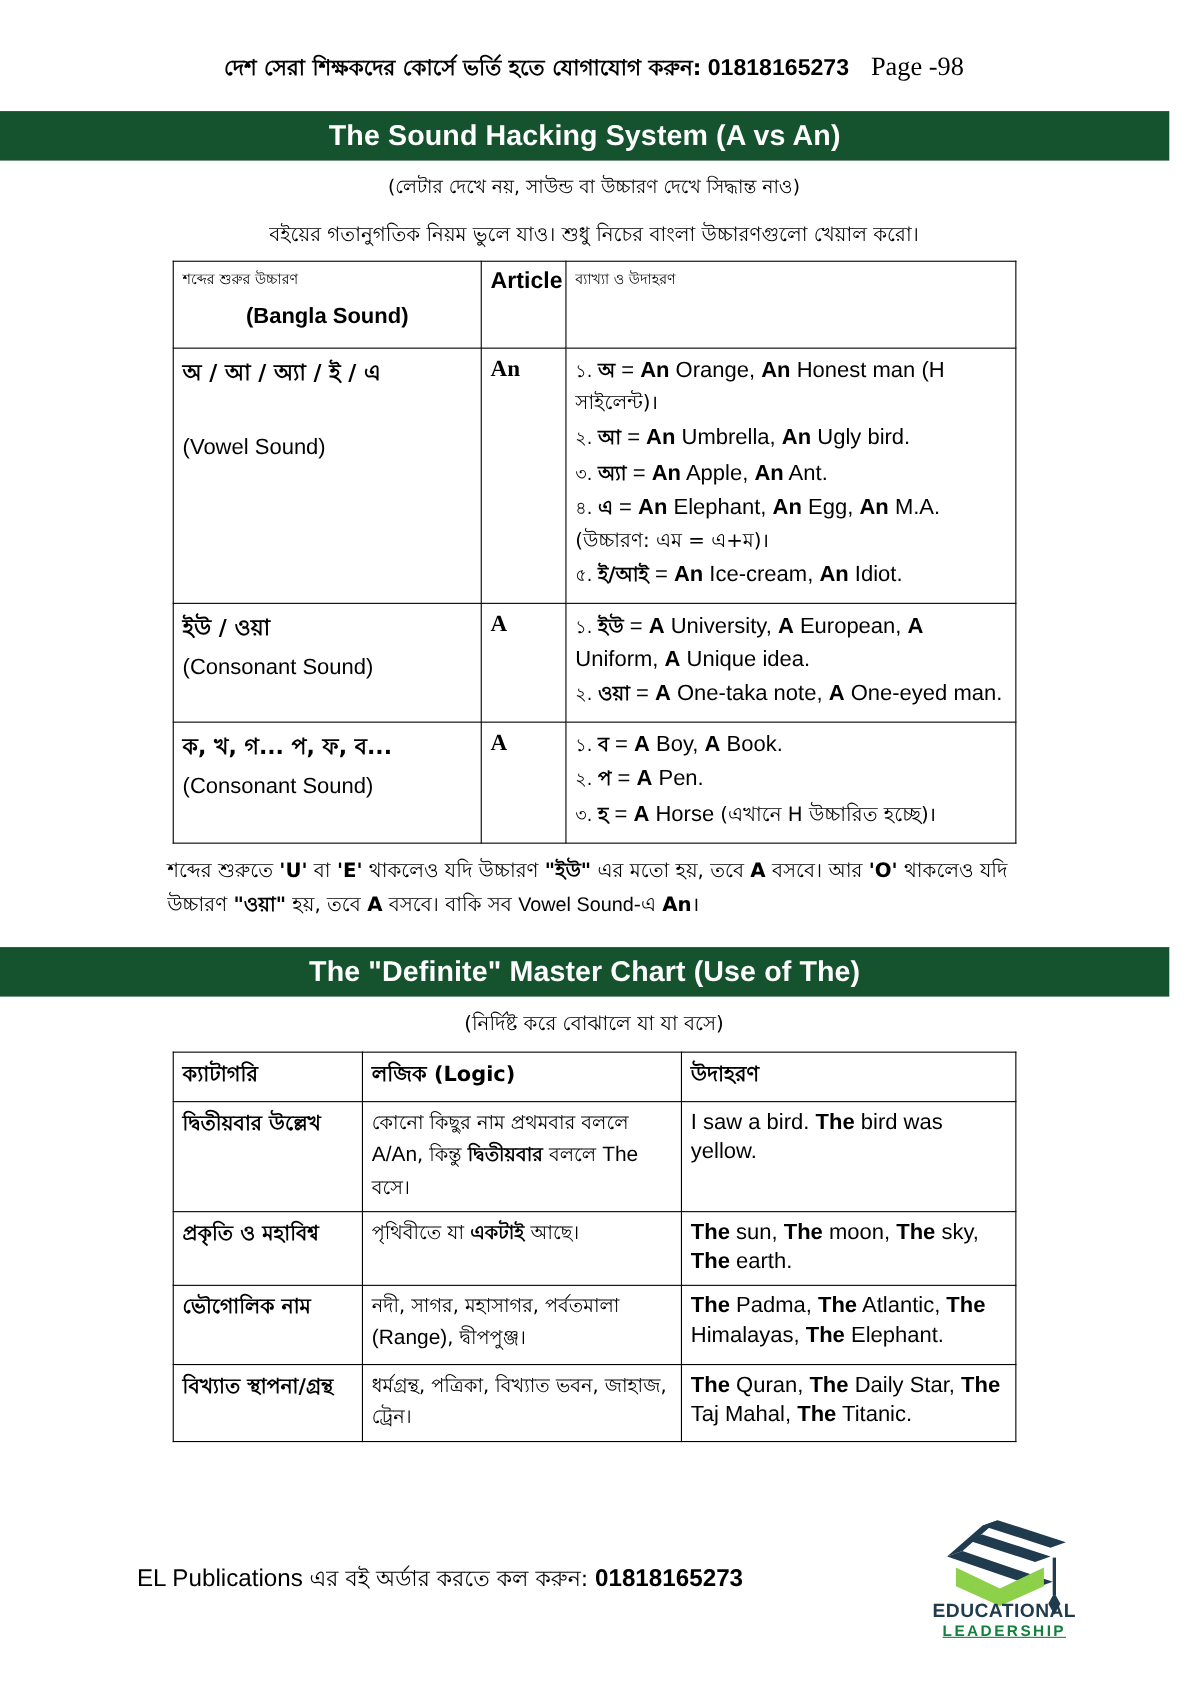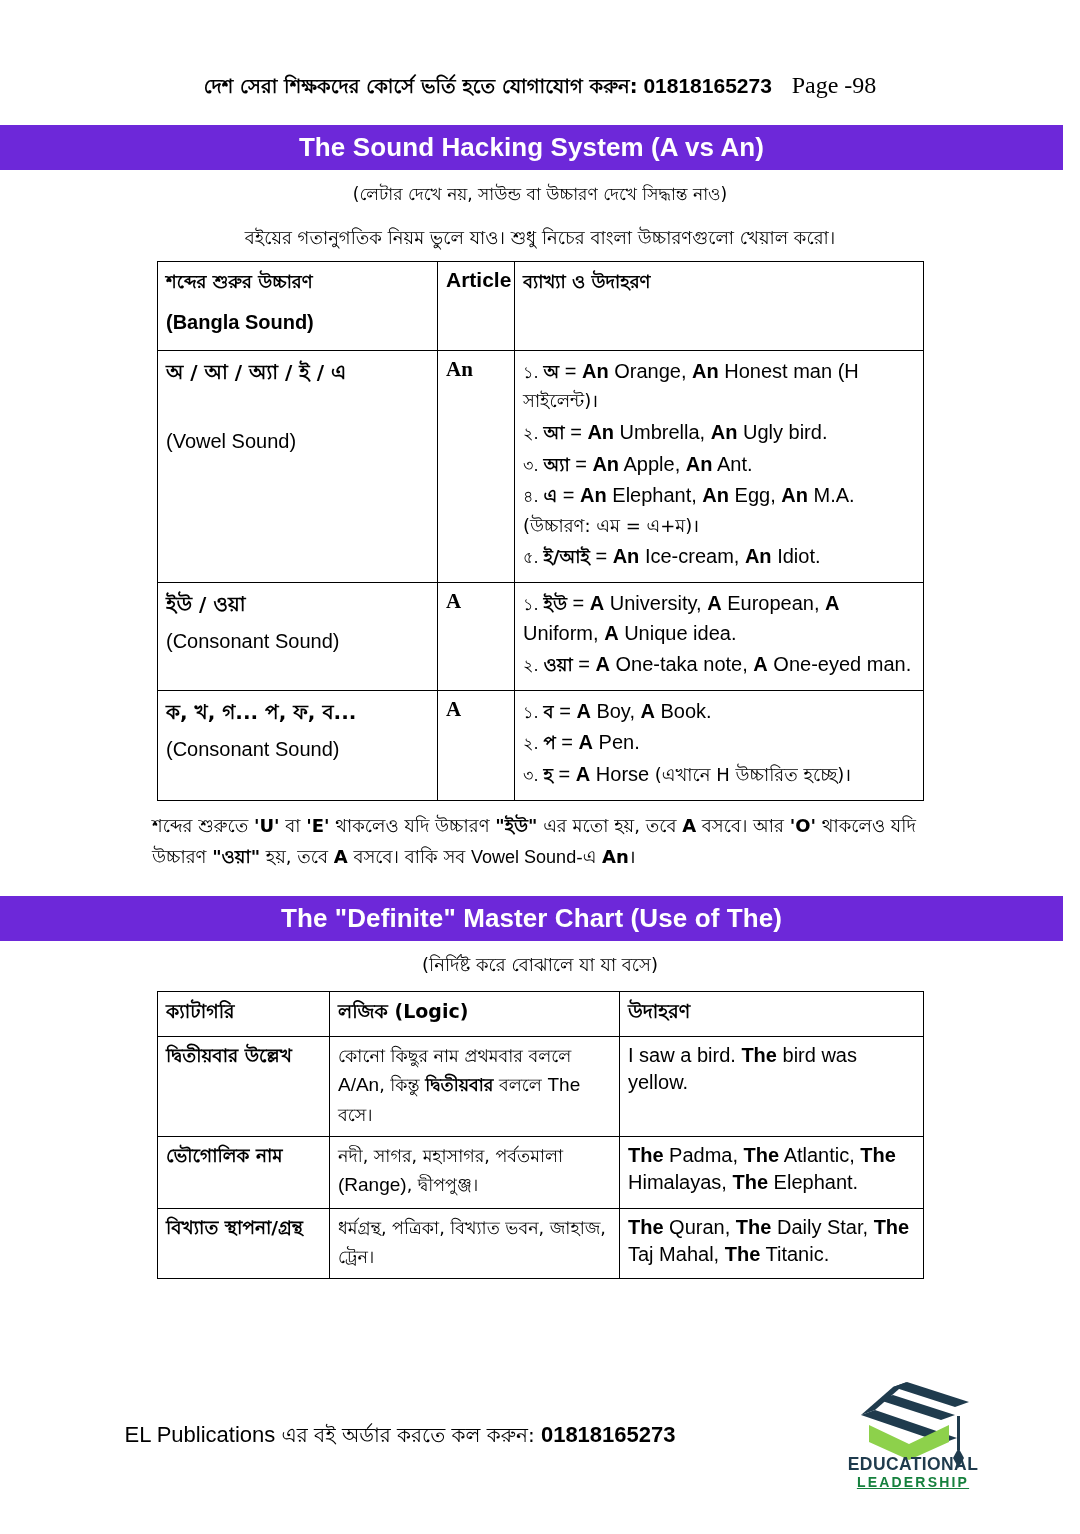--- a/index.html
+++ b/index.html
@@ -19,21 +19,21 @@
   .page {
     position: relative;
     width: 1080px;
     height: 1534px;
     box-sizing: border-box;
   }
 
   
   .runhead {
     text-align: center;
-    padding-top: 72px;
+    padding-top: 48px;
     font-size: 21px;
     line-height: 1.1;
     white-space: nowrap;
   }
   .runhead .bn {
     font-family: "DejaVu Sans", sans-serif;
     font-weight: bold;
     font-size: 19.5px;
   }
   .runhead .phone {
@@ -41,21 +41,21 @@
     font-size: 21px;
   }
   .runhead .pageno {
     font-family: "Liberation Serif", "DejaVu Serif", serif;
     font-size: 24px;
     margin-left: 14px;
   }
 
   
   .banner {
-    background: #6d28d9;
+    background: #14532d;
     color: #ffffff;
     height: 45px;
     line-height: 45px;
     text-align: center;
     font-size: 26px;
     font-weight: bold;
     width: 1063px;
     margin-left: 0;
     letter-spacing: 0.1px;
   }
@@ -100,24 +100,24 @@
   .bn {
     font-family: "DejaVu Sans", sans-serif;
   }
 
   
   #table-sound { width: 766px; }
   #table-sound col.c1 { width: 280px; }
   #table-sound col.c2 { width: 77px; }
   #table-sound col.c3 { width: 409px; }
 
-  #table-sound .hdr .bn { font-weight: bold; font-size: 18px; }
+  #table-sound .hdr .bn { font-weight: normal; font-size: 13px; }
   #table-sound .hdr .en { font-weight: bold; font-size: 21px; }
   #table-sound td.hdr { padding-bottom: 16px; }
-  #table-sound .hdr-line2 { margin-top: 12px; font-weight: bold; font-size: 20px; }
+  #table-sound .hdr-line2 { margin-top: 12px; font-weight: bold; font-size: 20px; text-align: center; }
 
   .sound-key .bn { font-weight: bold; font-size: 20px; }
   .sound-key .paren { font-size: 20px; margin-top: 0; }
   .sound-key .gap-big { height: 40px; }
   .sound-key .gap-sm { height: 8px; }
 
   .article-cell {
     font-family: "Liberation Serif", "DejaVu Serif", serif;
     font-size: 21px;
     font-weight: bold;
@@ -313,20 +313,25 @@
         <td class="hdr">
           <span class="bn">উদাহরণ</span>
         </td>
       </tr>
     <tr>
           <td class="cat">দ্বিতীয়বার উল্লেখ</td>
           <td class="logic"><span class="bn">কোনো কিছুর নাম প্রথমবার বললে </span><span class="en">A/An</span><span class="bn">, কিন্তু </span><b>দ্বিতীয়বার</b><span class="bn"> বললে </span><span class="en">The</span><span class="bn"> বসে।</span></td>
           <td class="exm"><span>I saw a bird. </span><b>The</b><span> bird was yellow.</span></td>
         </tr>
         <tr>
+          <td class="cat">প্রকৃতি ও মহাবিশ্ব</td>
+          <td class="logic"><span class="bn">পৃথিবীতে যা </span><b>একটাই</b><span class="bn"> আছে।</span></td>
+          <td class="exm"><b>The</b><span> sun, </span><b>The</b><span> moon, </span><b>The</b><span> sky, </span><b>The</b><span> earth.</span></td>
+        </tr>
+        <tr>
           <td class="cat">ভৌগোলিক নাম</td>
           <td class="logic"><span class="bn">নদী, সাগর, মহাসাগর, পর্বতমালা </span><span class="en">(Range)</span><span class="bn">, দ্বীপপুঞ্জ।</span></td>
           <td class="exm"><b>The</b><span> Padma, </span><b>The</b><span> Atlantic, </span><b>The</b><span> Himalayas, </span><b>The</b><span> Elephant.</span></td>
         </tr>
         <tr>
           <td class="cat">বিখ্যাত স্থাপনা/গ্রন্থ</td>
           <td class="logic"><span class="bn">ধর্মগ্রন্থ, পত্রিকা, বিখ্যাত ভবন, জাহাজ, ট্রেন।</span></td>
           <td class="exm"><b>The</b><span> Quran, </span><b>The</b><span> Daily Star, </span><b>The</b><span> Taj Mahal, </span><b>The</b><span> Titanic.</span></td>
         </tr>
       </tbody>

